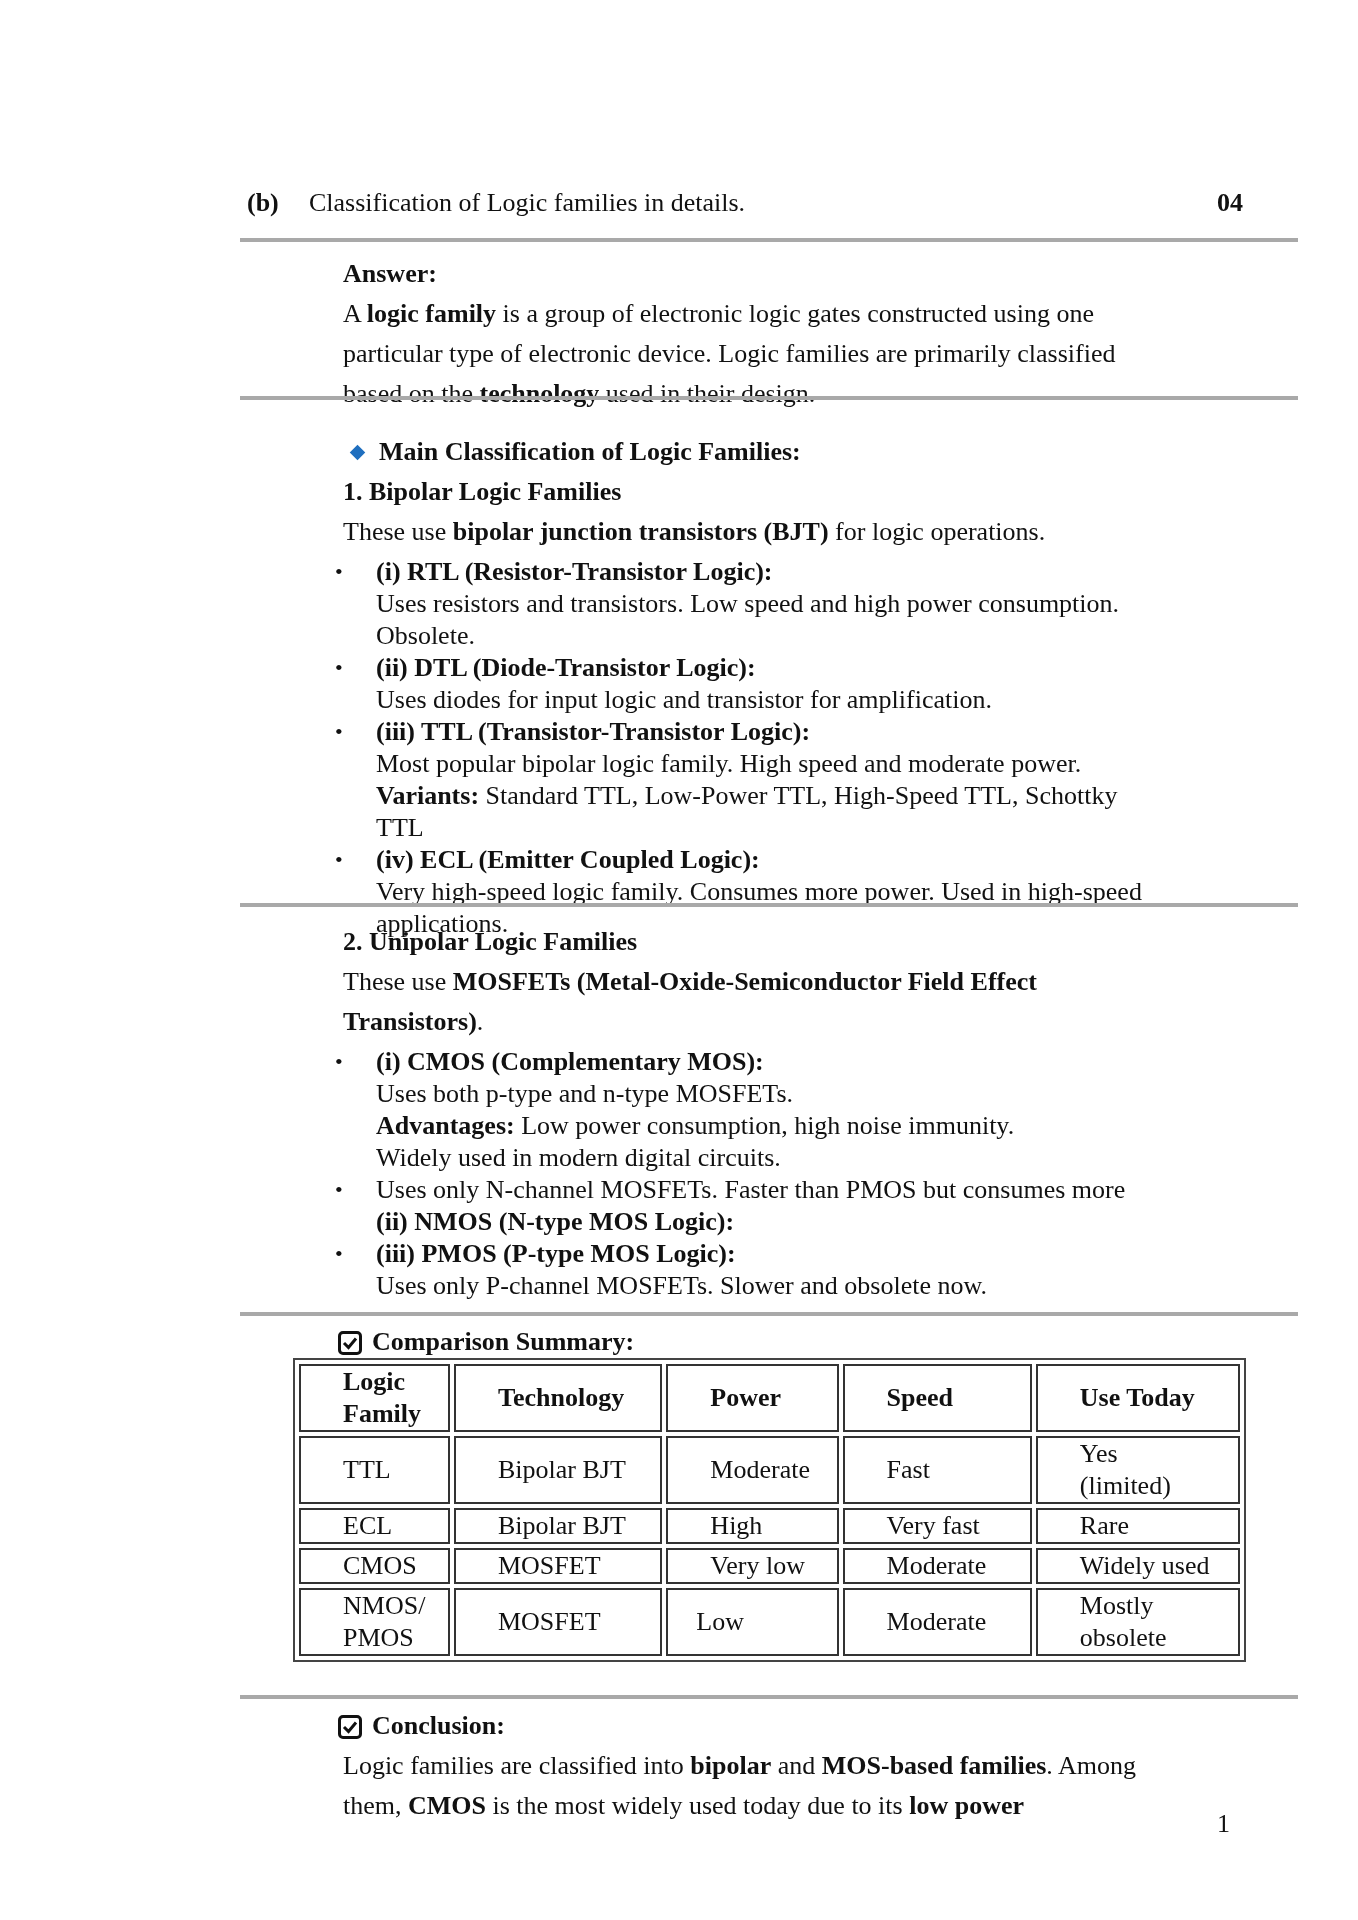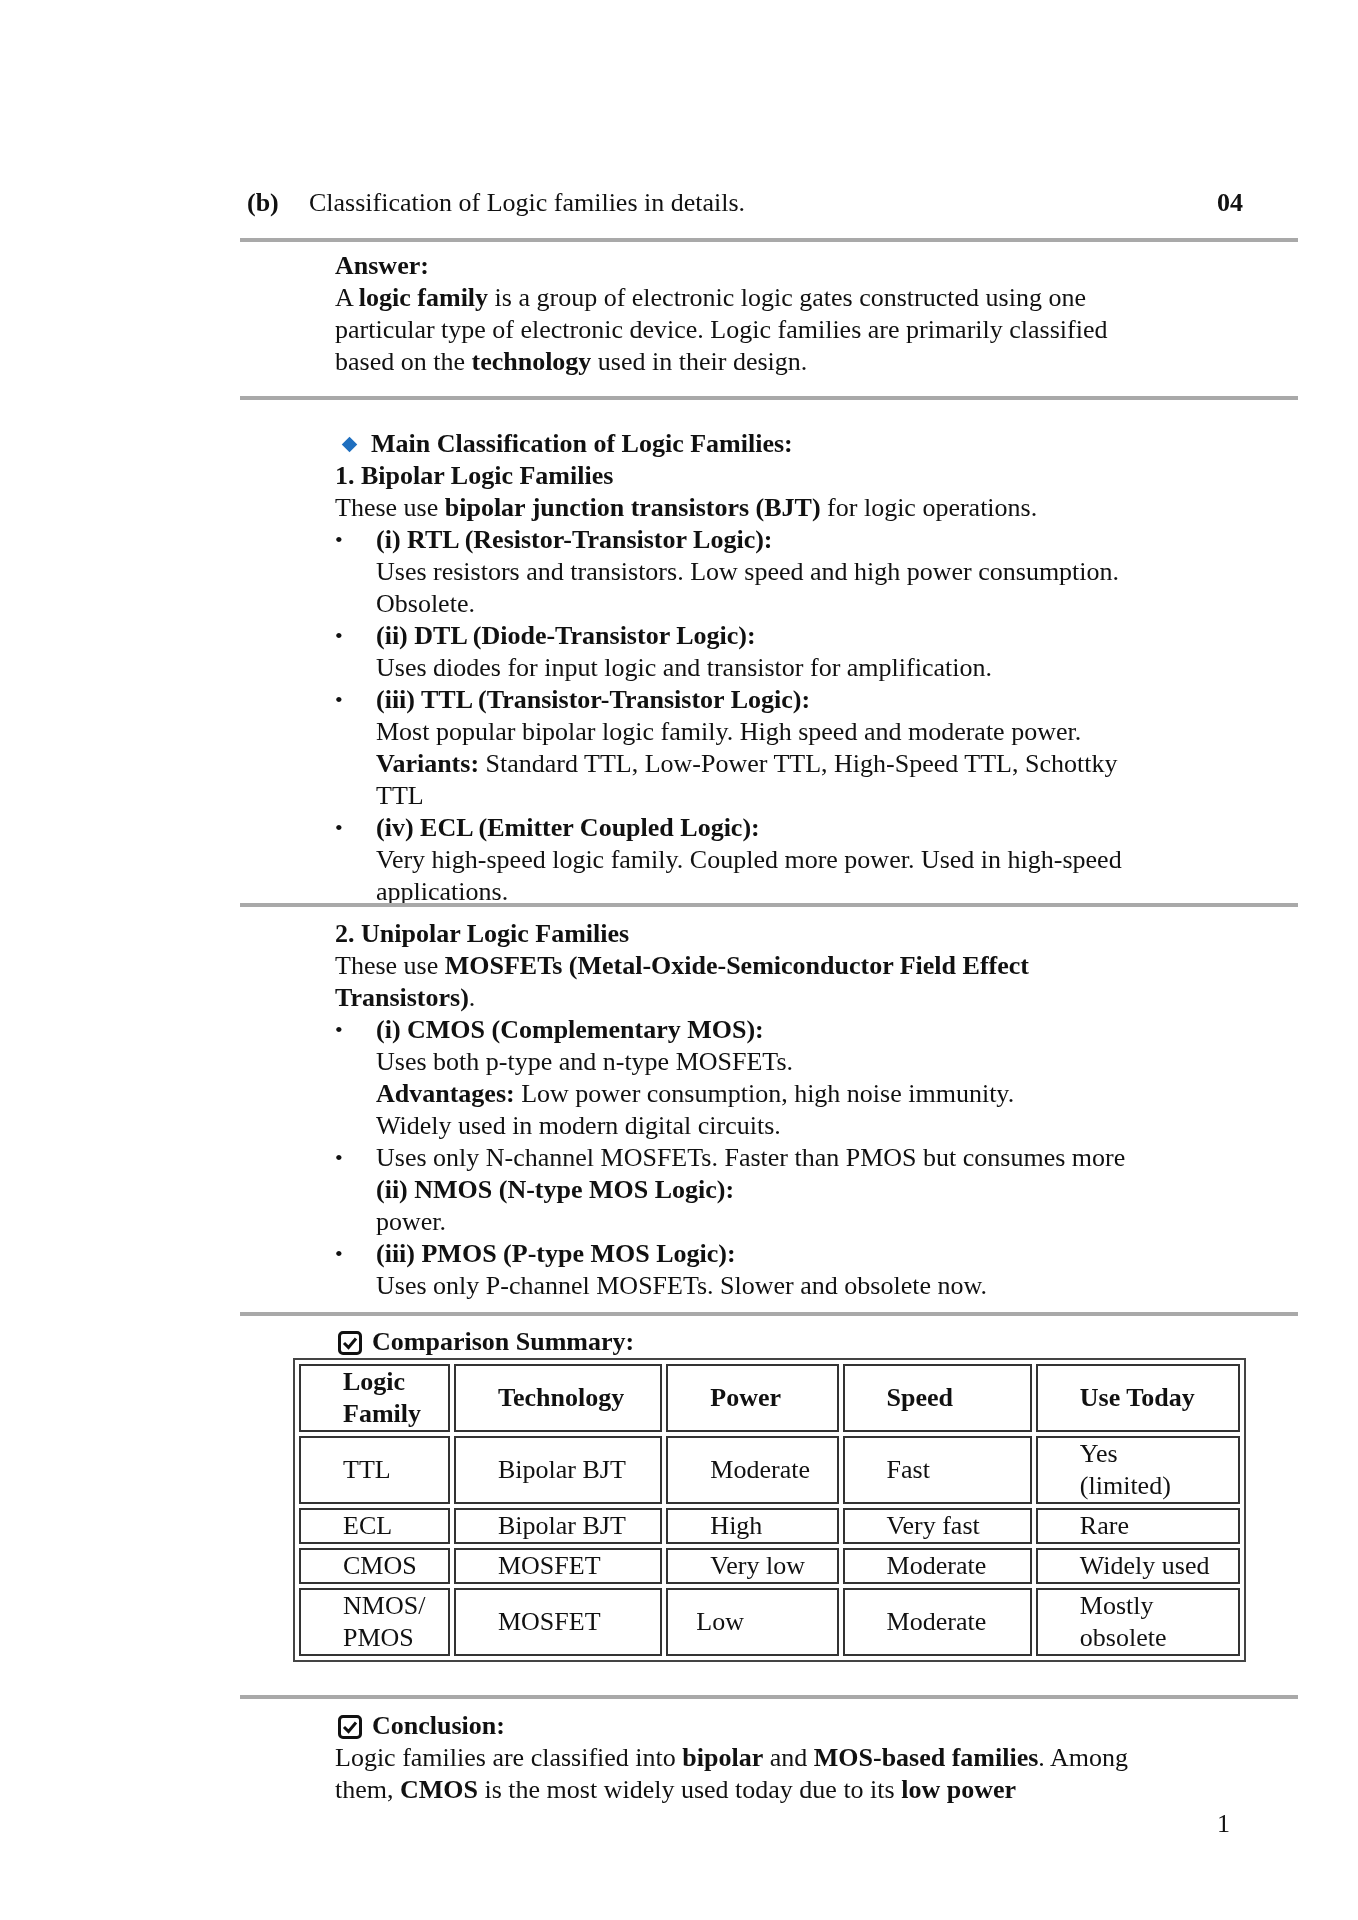--- a/index.html
+++ b/index.html
@@ -3,21 +3,21 @@
 <meta charset="utf-8">
 <style>
   html, body { margin:0; padding:0; background:#ffffff; }
   body { width:1358px; height:1920px; position:relative; overflow:hidden;
          font-family:"Liberation Serif", serif; color:#111; font-size:26px; }
   .abs { position:absolute; }
   .line { line-height:32px; white-space:nowrap; }
   b { font-weight:bold; }
   .rule { position:absolute; left:240px; width:1058px; height:4px; background:#a9a9a9; }
   .block { position:absolute; left:335px; width:880px; line-height:32px; }
-  .block p { margin:0; white-space:nowrap; }
+  .block p { margin:8px; white-space:nowrap; }
   ul.bl { list-style:none; margin:0; padding:0; }
   ul.bl li { position:relative; padding-left:41px; }
   ul.bl li .dot { position:absolute; left:0; top:0; font-size:22px; }
   ul.bl li p { margin:0; white-space:nowrap; }
   .diamond { display:inline-block; width:11px; height:11px; background:#1f6fbf;
              transform:rotate(45deg); margin:0 16px 3px 12px; vertical-align:middle; }
   .chk { display:inline-block; width:24px; height:24px; border:3px solid #111; border-radius:5px;
          vertical-align:-5px; margin-right:10px; position:relative; box-sizing:border-box; }
   .chk svg { position:absolute; left:1px; top:1px; }
   table.cmp { position:absolute; left:293px; top:1358px; width:953px;
@@ -65,21 +65,21 @@
       <li>
         <span class="dot">•</span>
         <p><b>(iii) TTL (Transistor-Transistor Logic):</b></p>
         <p><span>Most popular bipolar logic family. High speed and moderate power.</span></p>
         <p><b>Variants:</b><span> Standard TTL, Low-Power TTL, High-Speed TTL, Schottky</span></p>
         <p><span>TTL</span></p>
       </li>
       <li>
         <span class="dot">•</span>
         <p><b>(iv) ECL (Emitter Coupled Logic):</b></p>
-        <p><span>Very high-speed logic family. Coupled more power. Used in high-speed</span></p>
+        <p><span>Very high-speed logic family. Consumes more power. Used in high-speed</span></p>
         <p><span>applications.</span></p>
       </li>
     </ul>
 </div>
 <div class="rule" style="top:903px;"></div>
 
 <div class="block" style="top:918px;">
   <p><b>2. Unipolar Logic Families</b></p>
   <div>
       <p><span>These use </span><b>MOSFETs (Metal-Oxide-Semiconductor Field Effect</b></p>
@@ -90,21 +90,20 @@
         <span class="dot">•</span>
         <p><b>(i) CMOS (Complementary MOS):</b></p>
         <p><span>Uses both p-type and n-type MOSFETs.</span></p>
         <p><b>Advantages:</b><span> Low power consumption, high noise immunity.</span></p>
         <p><span>Widely used in modern digital circuits.</span></p>
       </li>
       <li>
         <span class="dot">•</span>
         <p><span>Uses only N-channel MOSFETs. Faster than PMOS but consumes more</span></p>
         <p><b>(ii) NMOS (N-type MOS Logic):</b></p>
-        <p><span>power.</span></p>
       </li>
       <li>
         <span class="dot">•</span>
         <p><b>(iii) PMOS (P-type MOS Logic):</b></p>
         <p><span>Uses only P-channel MOSFETs. Slower and obsolete now.</span></p>
       </li>
     </ul>
 </div>
 <div class="rule" style="top:1312px;"></div>
 

